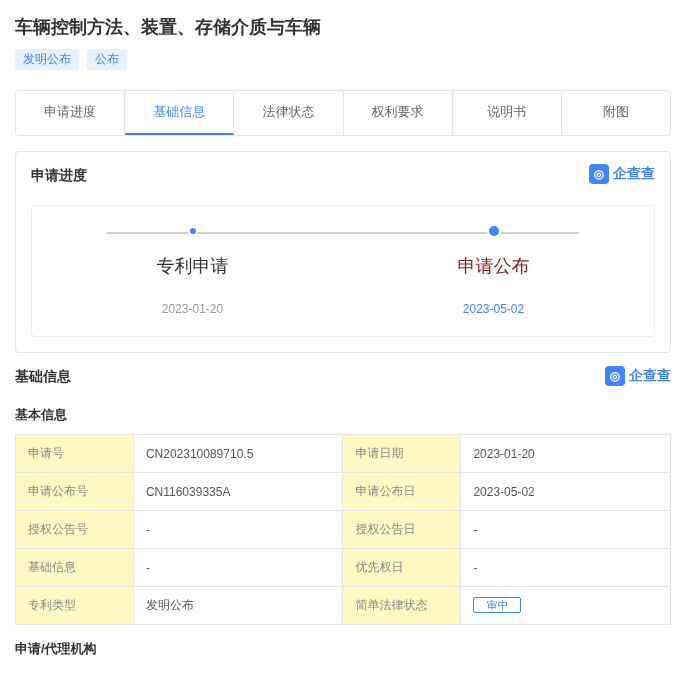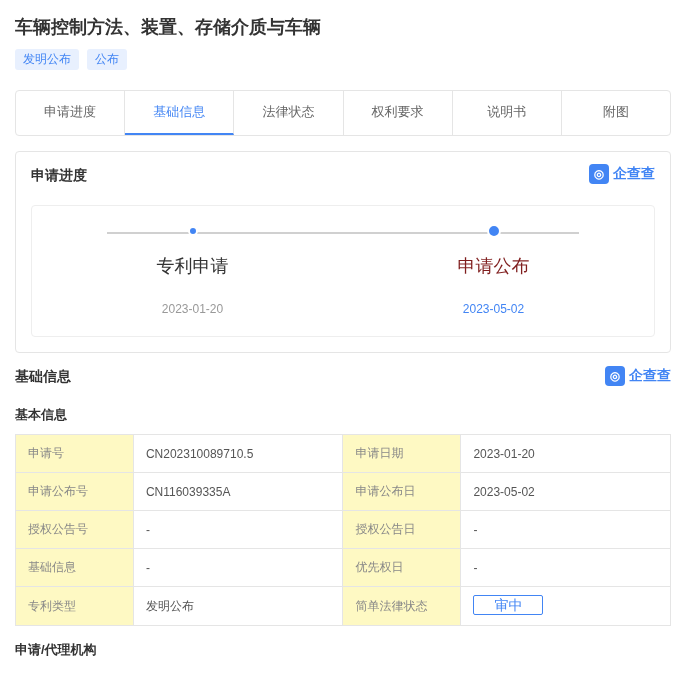--- a/index.html
+++ b/index.html
@@ -25,21 +25,21 @@
 .tdot.current{width:14px;height:14px;background:#4285f4;margin-top:-2px;margin-bottom:16px}
 .tlabel{font-size:18px;color:#333;margin-bottom:24px}
 .tlabel.active{color:#7f1d1d}
 .tdate{font-size:12px;color:#999}
 .tdate.active{color:#4285f4}
 .sub-title{font-size:13px;font-weight:bold;margin:15px 0 10px}
 table{width:100%;border-collapse:collapse;font-size:12px}
 td{border:1px solid #e5e5e5;padding:10px 12px;color:#666}
 td.label{background:#fef9c3;width:18%;color:#888}
 td.val{width:32%;color:#555}
-.badge-link{color:#4285f4;border:1px solid #4285f4;padding:1px 20px;font-size:14px;border-radius:2px;cursor:pointer}
+.badge-link{color:#4285f4;border:1px solid #4285f4;padding:1px 12px;font-size:11px;border-radius:2px;cursor:pointer}
 .section-inner{margin:15px}
 </style>
 </head>
 <body>
 
 <div class="header">
   <div class="title">车辆控制方法、装置、存储介质与车辆</div>
   <div class="tags">
     <span class="tag tag-blue">发明公布</span>
     <span class="tag tag-blue">公布</span>

